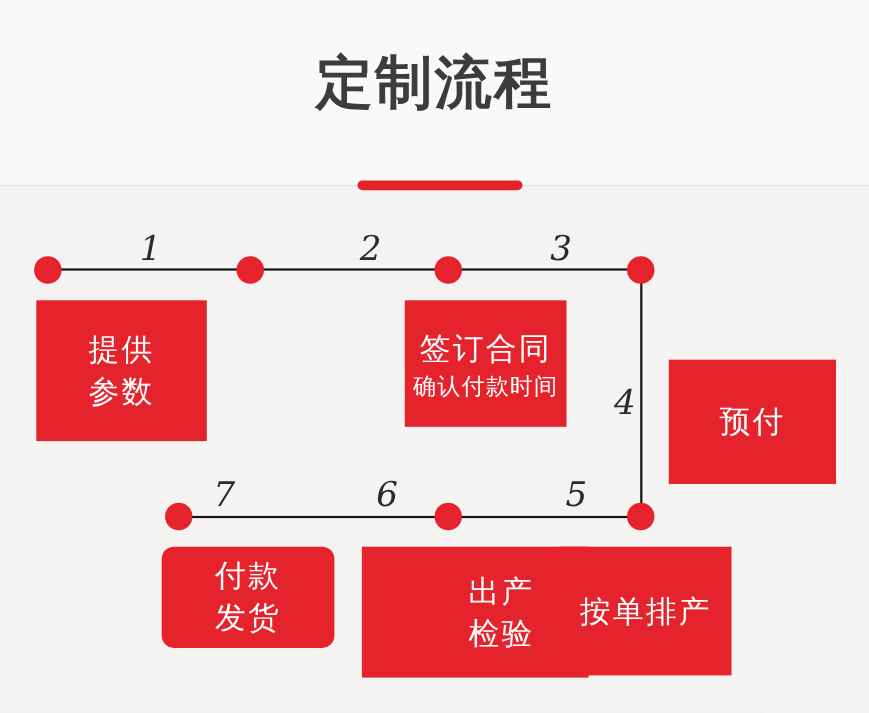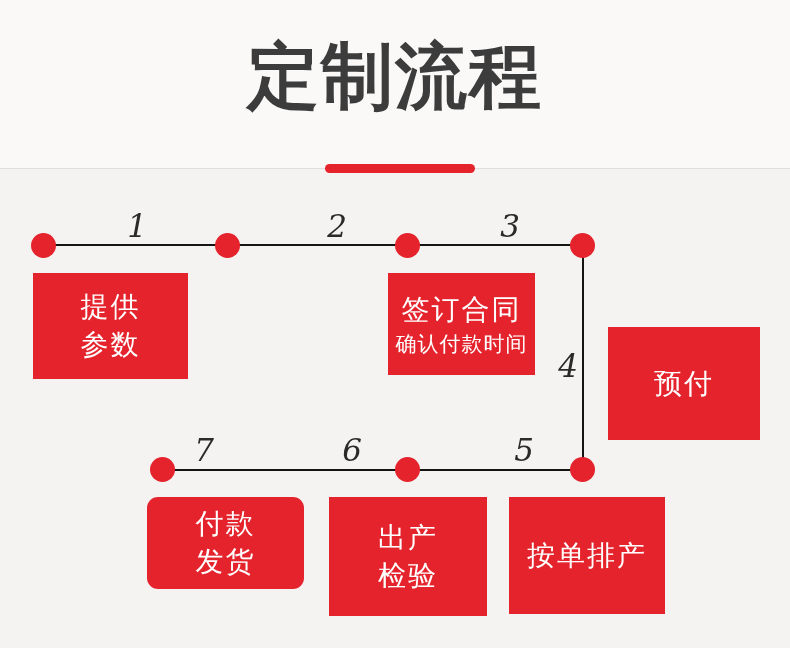--- a/index.html
+++ b/index.html
@@ -8,21 +8,21 @@
     position:relative;width:790px;height:648px;margin:0 auto;
     background:#f4f3f2;overflow:hidden;
   }
   
   .header{
     position:absolute;left:0;top:0;width:790px;height:168px;
     background:#faf9f8;border-bottom:1px solid #dfdedd;
   }
   .title{
     position:absolute;left:0;top:36px;width:790px;text-align:center;
-    font-size:72px;line-height:80px;font-weight:800;color:#3c3c3c;
+    font-size:52px;line-height:80px;font-weight:800;color:#3c3c3c;
     letter-spacing:2px;
   }
   .title-underline{
     position:absolute;left:325px;top:164px;width:150px;height:9px;
     background:#e5232c;border-radius:4.5px;z-index:3;
   }
   
   .fline{position:absolute;background:#141414;z-index:1;}
   .fline.top{left:43px;top:244px;width:541px;height:2px;}
   .fline.vert{left:582px;top:244px;width:2px;height:227px;}
@@ -69,41 +69,41 @@
   <div class="dot" style="left:570px;top:457px;"></div>
 
   <div class="num" style="left:117px;top:209px;">1</div>
   <div class="num" style="left:317px;top:209px;">2</div>
   <div class="num" style="left:490px;top:209px;">3</div>
   <div class="num" style="left:548px;top:349px;">4</div>
   <div class="num" style="left:504px;top:433px;">5</div>
   <div class="num" style="left:332px;top:433px;">6</div>
   <div class="num" style="left:184px;top:433px;">7</div>
 
-  <div class="rbox" style="left:33px;top:273px;width:155px;height:106px;">
+  <div class="rbox" style="left:33px;top:273px;width:155px;height:128px;">
     <div class="line">提供</div>
     <div class="line">参数</div>
   </div>
 
 
-  <div class="rbox" style="left:388px;top:273px;width:147px;height:102px;justify-content:center;">
+  <div class="rbox" style="left:368px;top:273px;width:147px;height:115px;justify-content:center;">
     <div class="line">签订合同</div>
     <div class="line small">确认付款时间</div>
   </div>
 
   <div class="rbox" style="left:608px;top:327px;width:152px;height:113px;">
     <div class="line">预付</div>
   </div>
 
   <div class="rbox" style="left:147px;top:497px;width:157px;height:92px;border-radius:11px;">
     <div class="line">付款</div>
     <div class="line">发货</div>
   </div>
 
-  <div class="rbox" style="left:329px;top:497px;width:158px;height:119px;">
+  <div class="rbox" style="left:329px;top:497px;width:158px;height:119px;padding-left:48px;">
     <div class="line">出产</div>
     <div class="line">检验</div>
   </div>
 
   <div class="rbox" style="left:509px;top:497px;width:156px;height:117px;">
     <div class="line">按单排产</div>
   </div>
 
 </div>
 

